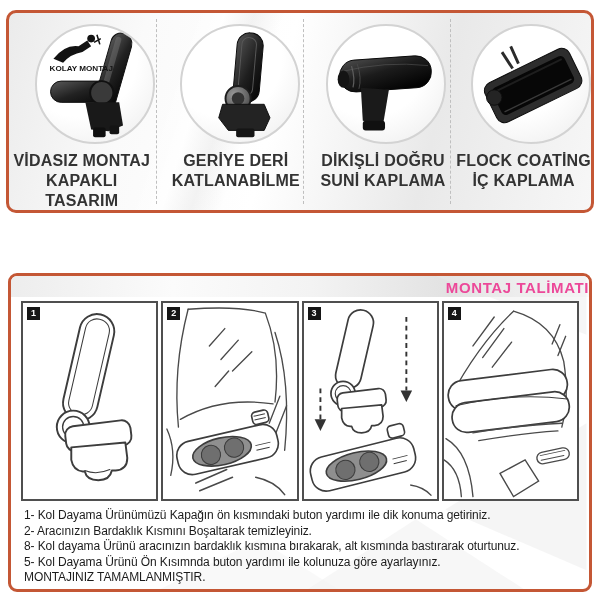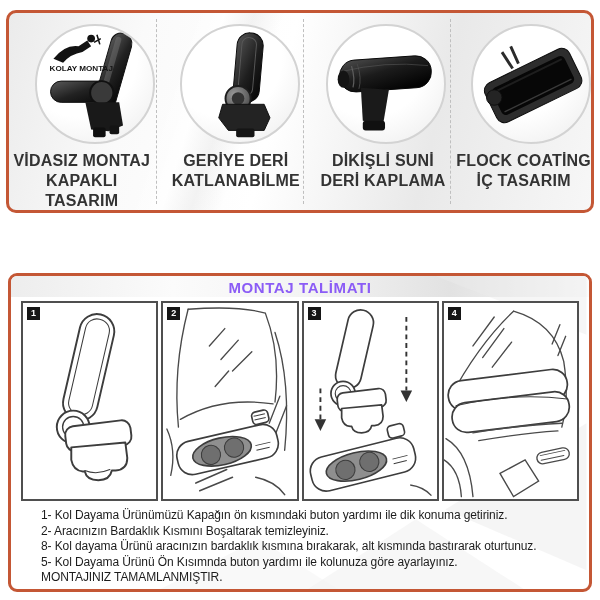--- a/index.html
+++ b/index.html
@@ -37,32 +37,32 @@
     position:absolute; left:8px; top:273px; width:584px; height:319px;
     border:3px solid #c45735; border-radius:9px;
     background:#ffffff; overflow:hidden;
   }
   .deco-svg { position:absolute; inset:0; width:100%; height:100%; pointer-events:none; }
   .title-band {
     position:absolute; top:0; left:0; right:0; height:21px;
     background:linear-gradient(90deg, #ededed 0%, #fbfbfb 28%, #f3f3f3 52%, #e2e2e2 76%, #fbfbfb 100%);
   }
   .manual-title {
-    position:relative; text-align:center; margin-top:3px;
-    font-size:15px; font-weight:bold; color:#8b5cf6; letter-spacing:.6px;
+    position:relative; text-align:right; margin-top:3px;
+    font-size:15px; font-weight:bold; color:#ec4899; letter-spacing:.6px;
   }
   .panels-row { position:relative; display:flex; gap:3px; padding:0 10px; margin-top:5px; }
   .panel { position:relative; flex:1; height:200px; border:2px solid #4f4f4f; background:#ffffff; }
   .panel svg { width:100%; height:100%; display:block; }
   .num-badge {
     position:absolute; top:4px; left:4px; width:13px; height:13px;
     background:#161616; color:#ffffff; font-size:9px; font-weight:bold;
     display:flex; align-items:center; justify-content:center; line-height:1;
   }
-  .steps { position:relative; margin:7px 8px 0 30px; color:#1c1c1c; font-size:12px; line-height:15.6px; letter-spacing:-.1px; }
+  .steps { position:relative; margin:7px 8px 0 13px; color:#1c1c1c; font-size:12px; line-height:15.6px; letter-spacing:-.1px; }
   .step-line { white-space:nowrap; }
 </style>
 </head>
 <body>
 
 <div class="stage">
 
   <div class="top-card">
     <div class="top-streak"></div>
     <div class="v-divider d1"></div>
@@ -145,41 +145,41 @@
               <path d="M25,39 Q28,52 25,61" stroke="#5c5c5c" fill="none" stroke-width="1.3"></path>
               <path d="M31,37 Q35,52 31,63" stroke="#474747" fill="none" stroke-width="1"></path>
               <path d="M14,44 Q60,36 104,44" stroke="#666" fill="none" stroke-width=".8" opacity=".6"></path>
             </g>
             <ellipse cx="16" cy="55" rx="6" ry="9" fill="#141414"></ellipse>
             <path d="M34,64 L63,66 L57,102 L36,98 Z" fill="#1a1a1a"></path>
             <rect x="36" y="98" width="23" height="10" rx="3" fill="#101010"></rect>
           </svg>
         </div>
         <div class="caption">
-          <div>DİKİŞLİ SUNİ</div>
-          <div>DERİ KAPLAMA</div>
+          <div>DİKİŞLİ DOĞRU</div>
+          <div>SUNİ KAPLAMA</div>
         </div>
       </div>
 
       <div class="feature-col">
         <div class="photo-circle">
           <svg viewBox="0 0 120 120">
             <g transform="rotate(-26 62 60)">
               <rect x="13" y="39" width="97" height="45" rx="9" fill="#2d2d2d" stroke="#0c0c0c"></rect>
               <rect x="20" y="46" width="83" height="31" rx="5" fill="#070707"></rect>
               <path d="M23,50 L100,50" stroke="#1e1e1e" stroke-width="2"></path>
               <path d="M23,73 L100,73" stroke="#3a3a3a" stroke-width="1.4"></path>
             </g>
             <path d="M30,27 L41,44 M39,21 L47,39" stroke="#2b2b2b" stroke-width="3" fill="none"></path>
             <circle cx="22" cy="74" r="8" fill="#242424" stroke="#0e0e0e"></circle>
           </svg>
         </div>
         <div class="caption">
           <div>FLOCK COATİNG</div>
-          <div>İÇ TASARIM</div>
+          <div>İÇ KAPLAMA</div>
         </div>
       </div>
 
     </div>
   </div>
 
   <div class="bottom-card">
     <div class="title-band"></div>
     <svg class="deco-svg" viewBox="0 0 584 319">
       <polygon points="584,150 440,238 584,300" fill="#ededed" opacity=".55"></polygon>

